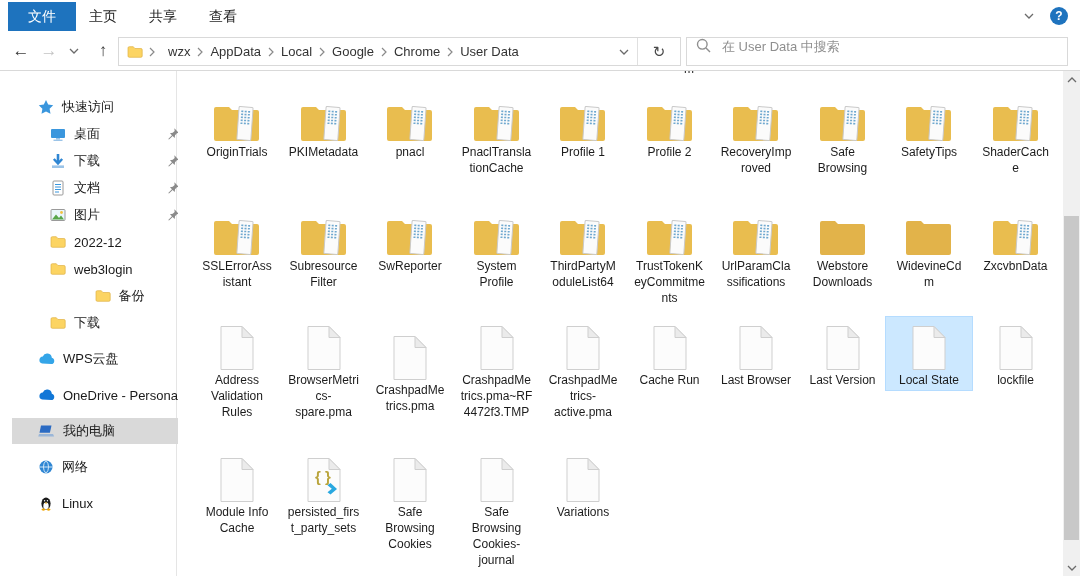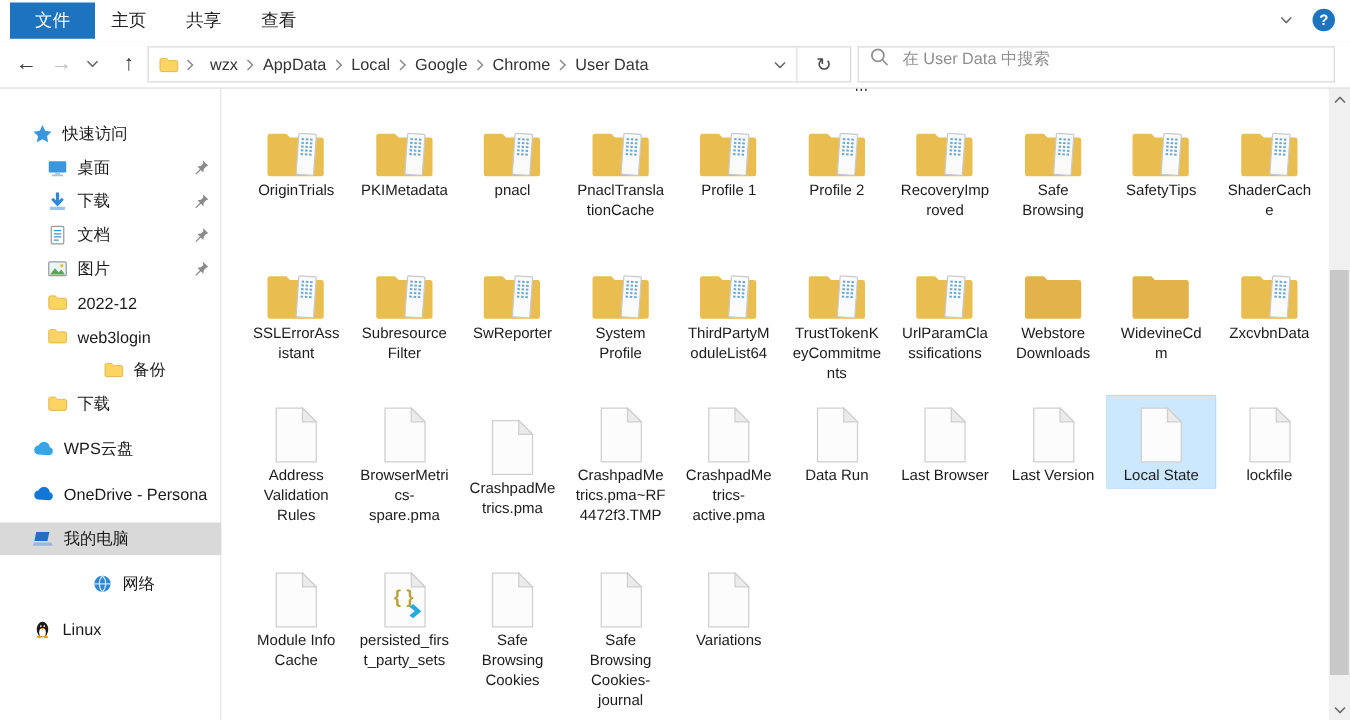--- a/index.html
+++ b/index.html
@@ -33,21 +33,21 @@
   .crumb-sep{line-height:0;flex:0 0 auto}
   .addr-dd{flex:0 0 auto;width:26px;display:flex;justify-content:center;line-height:0}
   .addr-div{flex:0 0 auto;width:1px;align-self:stretch;background:#e0e0e0}
   .refresh-btn{flex:0 0 auto;width:42px;text-align:center;font-size:15px;color:#4a4a4a}
   .searchbox{position:absolute;left:686px;top:4px;width:382px;height:29px;border:1px solid #d9d9d9;background:#fff;
     box-sizing:border-box;display:flex;align-items:flex-start;padding:0 9px;gap:9px}
   .searchbox input{border:0;outline:0;flex:1;font-size:13px;font-family:"Liberation Sans",sans-serif;color:#333;background:transparent}
   .searchbox input::placeholder{color:#8f8f8f}
   
   .sidebar{position:absolute;left:0;top:71px;width:177px;bottom:0;background:#fff;border-right:1px solid #e5e5e5;box-sizing:border-box}
-  .side-item{position:absolute;left:0;width:177px;height:26px;display:flex;align-items:center;gap:8px;
+  .side-item{position:absolute;left:12px;width:177px;height:26px;display:flex;align-items:center;gap:8px;
     font-size:13px;color:#1a1a1a;padding-left:38px;box-sizing:border-box;white-space:nowrap;overflow:hidden;cursor:default}
   .side-item.root{padding-left:26px}
   .side-item.selected{background:#d9d9d9}
   .side-item .icn{flex:0 0 auto;line-height:0}
   .side-item .pin{position:absolute;right:9px;top:6px;line-height:0}
   
   .content{position:absolute;left:178px;top:71px;right:17px;bottom:0;overflow:hidden;background:#fff}
   .cell{position:absolute;width:86px;text-align:center;cursor:default}
   .cell.selected{background:#cce8ff;outline:1px solid #b5dcff}
   .iconbox{height:52px;display:flex;align-items:flex-end;justify-content:center;padding-top:2px}
@@ -218,21 +218,21 @@
   </svg></span>
       <span>OneDrive - Persona</span>
     </div>
     <div class="side-item root selected" style="top: 347px;">
       <span class="icn"><svg width="17" height="16" viewBox="0 0 17 16">
     <path d="M3 2.5 h10.5 l-1.6 7.2 H1.5 Z" fill="#2b6bc3"></path>
     <path d="M1 11 h14 l1.2 2.6 H.2 Z" fill="#9ab6d8"></path>
   </svg></span>
       <span>我的电脑</span>
     </div>
-    <div class="side-item root" style="top: 383px; margin-left: 48px;">
+    <div class="side-item root" style="top: 383px;">
       <span class="icn"><svg width="16" height="16" viewBox="0 0 16 16">
     <circle cx="8" cy="8" r="6.5" fill="#2f86d3"></circle>
     <path d="M1.5 8 h13 M8 1.5 a9.5 9.5 0 0 1 0 13 M8 1.5 a9.5 9.5 0 0 0 0 13" stroke="#cfe6f8" stroke-width="1" fill="none"></path>
   </svg></span>
       <span>网络</span>
     </div>
     <div class="side-item root" style="top: 419px;">
       <span class="icn"><svg width="16" height="16" viewBox="0 0 16 16">
     <ellipse cx="8" cy="8.6" rx="4.6" ry="6.2" fill="#1b1b1b"></ellipse>
     <ellipse cx="8" cy="11" rx="2.7" ry="3.4" fill="#fff"></ellipse>
@@ -545,21 +545,21 @@
       </div>
       <div class="item-label">CrashpadMetrics-active.pma</div>
     </div>
     <div class="cell" style="left: 448.5px; top: 246px;">
       <div class="iconbox">
         <span style="line-height: 0;"><svg width="36" height="46" viewBox="0 0 36 46">
     <path d="M2 1.5 H23 L34 12.5 V44.5 H2 Z" fill="#fcfcfc" stroke="#cfcfcf"></path>
     <path d="M23 1.5 V12.5 H34 Z" fill="#ebebeb" stroke="#cfcfcf"></path>
   </svg></span>
       </div>
-      <div class="item-label">Data Run</div>
+      <div class="item-label">Cache Run</div>
     </div>
     <div class="cell" style="left: 535px; top: 246px;">
       <div class="iconbox">
         <span style="line-height: 0;"><svg width="36" height="46" viewBox="0 0 36 46">
     <path d="M2 1.5 H23 L34 12.5 V44.5 H2 Z" fill="#fcfcfc" stroke="#cfcfcf"></path>
     <path d="M23 1.5 V12.5 H34 Z" fill="#ebebeb" stroke="#cfcfcf"></path>
   </svg></span>
       </div>
       <div class="item-label">Last Browser</div>
     </div>

